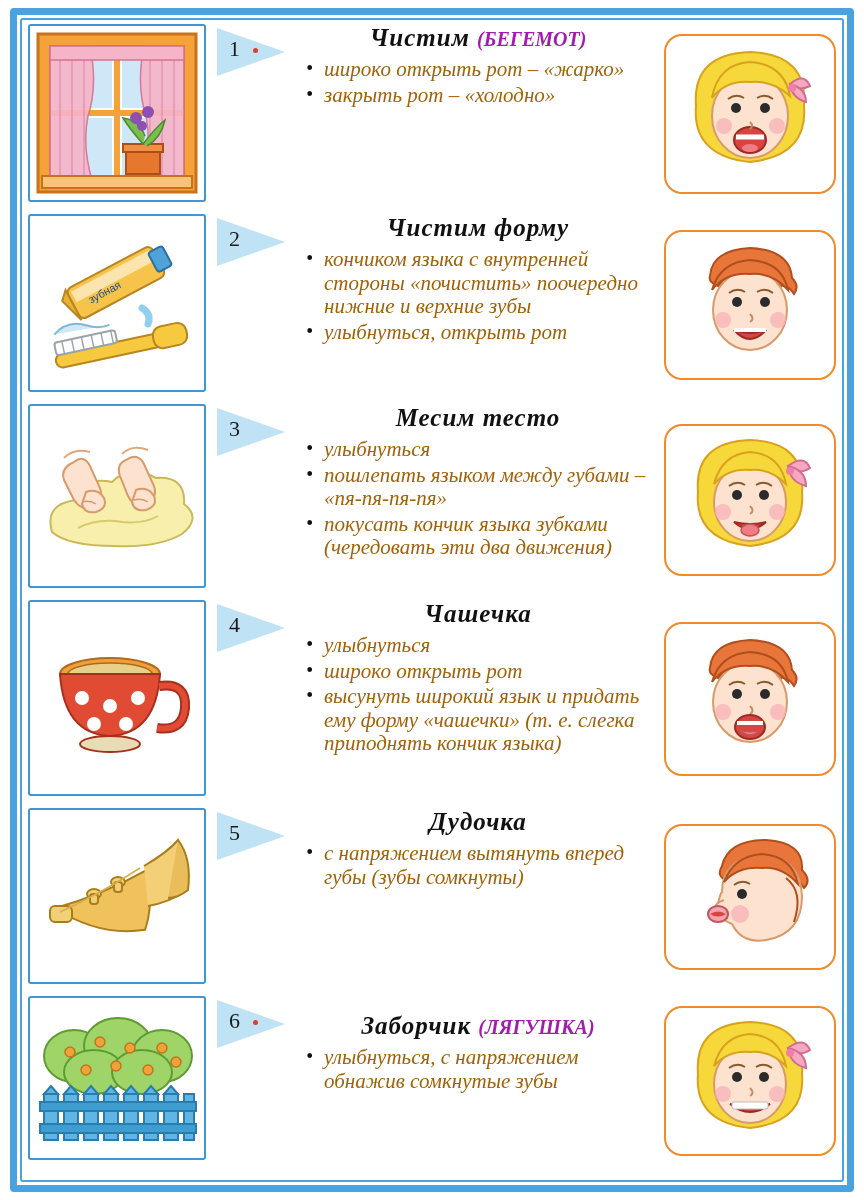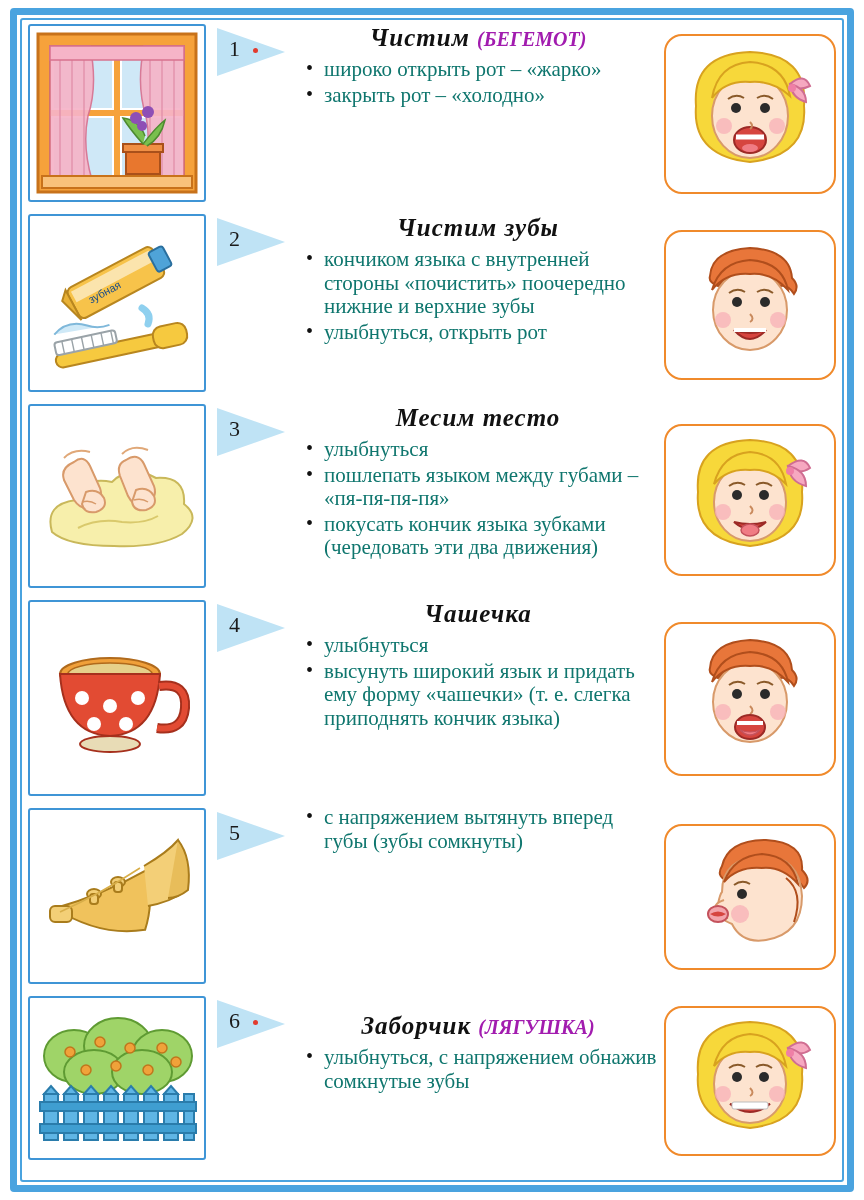--- a/index.html
+++ b/index.html
@@ -127,22 +127,23 @@
   }
   ul.steps {
     list-style: none;
     margin: 0;
     padding: 0 0 0 6px;
   }
   ul.steps li {
     position: relative;
     padding-left: 20px;
     font-size: 21px;
+    font-style: italic;
     line-height: 1.12;
-    color: #0f766e;
+    color: #a16207;
     margin-bottom: 2px;
   }
   ul.steps li::before {
     content: "•";
     position: absolute;
     left: 2px;
     top: -1px;
     font-size: 20px;
     color: #111;
   }
@@ -281,21 +282,21 @@
 
       <div class="arrow-cell">
         <div class="arrow-wrap">
           <div class="tri"></div>
           <div class="num">2</div>
         </div>
       </div>
 
       <div class="text-cell">
         <div class="ex-title">
-          <span>Чистим зубы</span>
+          <span>Чистим форму</span>
         </div>
         <ul class="steps">
           <li>кончиком языка с внутренней стороны «почистить» поочередно нижние и верхние зубы</li>
           <li>улыбнуться, открыть рот</li>
         </ul>
       </div>
 
       <div class="face-box" style="height:150px;margin-top:18px;">
         <svg width="168" height="146" viewBox="0 0 168 146">
           <path d="M44 44 q2 -26 40 -28 q40 2 42 30 q8 8 2 16 q-6 -10 -14 -8 q-10 -12 -30 -10 q-22 -2 -32 10 q-10 -4 -8 -10z" fill="#e8763a" stroke="#b04e1c" stroke-width="2"></path>
@@ -400,20 +401,21 @@
           <div class="num">4</div>
         </div>
       </div>
 
       <div class="text-cell">
         <div class="ex-title">
           <span>Чашечка</span>
         </div>
         <ul class="steps">
           <li>улыбнуться</li>
+          <li>широко открыть рот</li>
           <li>высунуть широкий язык и придать ему форму «чашечки» (т. е. слегка приподнять кончик языка)</li>
         </ul>
       </div>
 
       <div class="face-box" style="height:154px;margin-top:24px;">
         <svg width="168" height="150" viewBox="0 0 168 150">
           <path d="M44 44 q2 -26 40 -28 q40 2 42 30 q8 8 2 16 q-6 -10 -14 -8 q-10 -12 -30 -10 q-22 -2 -32 10 q-10 -4 -8 -10z" fill="#e8763a" stroke="#b04e1c" stroke-width="2"></path>
           <ellipse cx="84" cy="78" rx="37" ry="40" fill="#fde3cf" stroke="#d89a6a" stroke-width="2"></ellipse>
           <path d="M46 58 q8 -28 38 -30 q32 2 38 30 q-16 -18 -38 -16 q-24 -2 -38 16z" fill="#e8763a" stroke="#b04e1c" stroke-width="2"></path>
           <circle cx="71" cy="70" r="5" fill="#2b2b2b"></circle>
@@ -448,20 +450,23 @@
       </div>
 
       <div class="arrow-cell">
         <div class="arrow-wrap">
           <div class="tri"></div>
           <div class="num">5</div>
         </div>
       </div>
 
       <div class="text-cell">
+        <div class="ex-title">
+          <span>Дудочка</span>
+        </div>
         <ul class="steps">
           <li>с напряжением вытянуть вперед губы (зубы сомкнуты)</li>
         </ul>
       </div>
 
       <div class="face-box" style="height:146px;margin-top:18px;">
         <svg width="168" height="142" viewBox="0 0 168 142">
           <path d="M56 40 q6 -26 44 -26 q38 2 36 30 q10 10 2 18 q-8 -12 -16 -8 q-12 -12 -32 -10 q-22 -2 -30 10 q-10 -4 -4 -14z" fill="#e8763a" stroke="#b04e1c" stroke-width="2"></path>
           <path d="M56 66 q0 -34 40 -36 q38 0 40 40 q0 38 -36 44 q-24 4 -34 -16 q-16 -6 -14 -20 q2 -10 4 -12z" fill="#fde3cf" stroke="#d89a6a" stroke-width="2"></path>
           <path d="M58 56 q10 -26 38 -28 q30 2 36 30 q-16 -18 -36 -16 q-24 -2 -38 14z" fill="#e8763a" stroke="#b04e1c" stroke-width="2"></path>

